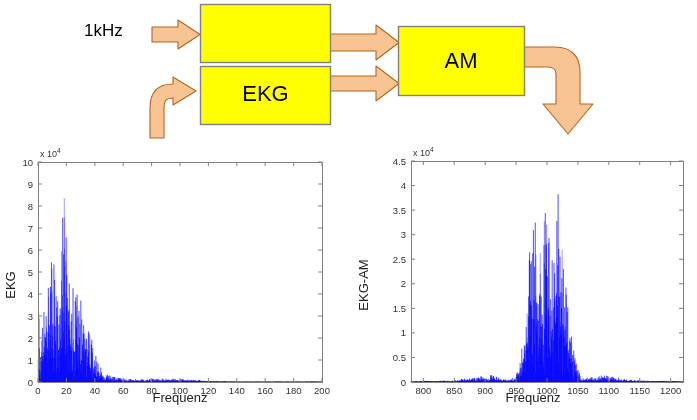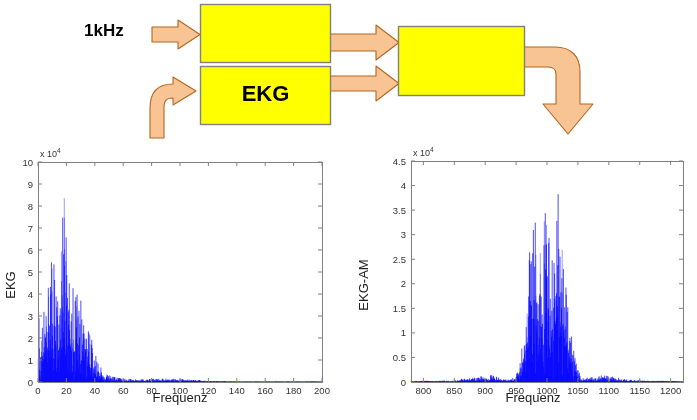--- a/index.html
+++ b/index.html
@@ -6,21 +6,21 @@
   body{
     width:697px;height:420px;
     background:#ffffff;
     font-family:"Liberation Sans", sans-serif;
     position:relative;
     overflow:hidden;
   }
   .stage{position:absolute;left:0;top:0;width:697px;height:420px;}
 
   
-  #diagram{position:absolute;left:0;top:0;width:674px;height:140px;font-weight:bold;}
+  #diagram{position:absolute;left:0;top:0;width:674px;height:140px;}
   .dgm-svg{position:absolute;left:0;top:0;}
   .blk-label{
     position:absolute;
     color:#000000;
     font-family:"Liberation Sans", sans-serif;
     white-space:nowrap;
     line-height:1;
     text-align:center;
   }
   #lbl-trager{left:200px;top:20px;width:131px;font-size:22px;}
@@ -76,20 +76,21 @@
 
       <rect x="200.5" y="4.5" width="130" height="58" fill="#ffff00" stroke="#808080" stroke-width="1.4"></rect>
 
       <rect x="200.5" y="66.5" width="130" height="58" fill="#ffff00" stroke="#808080" stroke-width="1.4"></rect>
 
       <rect x="398.5" y="26.5" width="126" height="69" fill="#ffff00" stroke="#808080" stroke-width="1.4"></rect>
     </svg>
 
     <div class="blk-label" id="lbl-1khz">1kHz</div>
     <div class="blk-label" id="lbl-ekg">EKG</div>
+    <div class="blk-label" id="lbl-am">AM</div>
   </div>
 
   <div class="chart" id="chart-left">
     <svg width="350" height="280" viewBox="0 0 350 280">
       <g id="L-multiplier">
           <text class="multiplier" x="40" y="17"><tspan>x 10</tspan><tspan class="exp" dy="-4">4</tspan></text>
         </g>
       <g id="L-trace">
           <path class="trace-light" d="M41.44,211.59L41.44,200.73M42.07,223.91L42.07,218.54M46.44,201.94L46.44,186.85M48.63,183.81L48.63,156.58M52.07,151.28L52.07,128.54M61.15,188.27L61.15,170.08M61.46,141.05L61.46,111.34M62.40,166.75L62.40,155.15M64.27,77.67L64.27,58.28M64.59,125.81L64.59,108.76M65.52,215.44L65.52,208.98M65.84,152.78L65.84,121.50M72.09,207.56L72.09,202.97M72.72,230.51L72.72,225.17M73.34,209.29L73.34,199.42M76.78,179.14L76.78,166.61M79.29,214.11L79.29,199.01M83.04,200.36L83.04,193.17M84.60,208.84L84.60,193.44M87.73,221.35L87.73,216.12M89.92,204.12L89.92,195.46M91.17,227.53L91.17,224.64M93.05,237.58L93.05,236.50M94.93,230.22L94.93,227.12M97.43,235.96L97.43,232.77M100.24,235.72L100.24,233.49M103.37,236.85L103.37,236.24M106.81,235.81L106.81,234.55M110.56,237.36L110.56,235.88M111.81,239.23L111.81,238.88M112.13,240.77L112.13,240.57M114.00,237.55L114.00,236.95M115.57,240.81L115.57,240.17M120.89,239.10L120.89,238.59M121.51,240.09L121.51,239.78M129.02,239.05L129.02,238.97M133.40,240.50L133.40,240.09M133.71,240.41L133.71,239.80M135.90,240.42L135.90,239.99M137.15,240.64L137.15,240.42M140.90,239.91L140.90,239.25M144.34,241.69L144.34,241.58M148.41,241.05L148.41,240.73M150.60,241.44L150.60,241.19M151.54,239.97L151.54,239.63M153.10,241.00L153.10,240.67M154.35,240.56L154.35,239.88M154.98,241.32L154.98,241.20M155.60,241.75L155.60,241.64M157.17,239.73L157.17,238.83M166.24,240.36L166.24,240.07M174.37,240.83L174.37,240.57M175.00,238.91L175.00,238.91M178.75,241.52L178.75,241.42M180.00,239.14L180.00,239.14M180.94,240.05L180.94,239.18M181.56,241.35L181.56,241.28M189.70,240.18L189.70,239.59M192.51,241.58L192.51,241.38M192.82,240.96L192.82,240.62M193.14,240.45L193.14,240.13M194.70,241.15L194.70,240.71M195.64,240.63L195.64,240.13M196.26,241.92L196.26,241.91M197.83,241.19L197.83,240.90M204.40,241.66L204.40,241.56M207.52,241.46L207.52,241.19M208.78,241.02L208.78,240.91M210.96,241.46L210.96,241.39M212.22,241.32L212.22,241.24M212.84,241.79L212.84,241.75M213.15,241.19L213.15,241.01M214.09,241.08L214.09,241.03M217.53,241.11L217.53,241.11M219.41,241.86L219.41,241.83M220.66,241.59L220.66,241.49M221.29,241.80L221.29,241.77M222.85,241.48L222.85,241.24M224.73,241.72L224.73,241.66M225.04,241.29L225.04,241.29M225.98,241.60L225.98,241.50M229.73,241.89L229.73,241.87M232.55,241.69L232.55,241.65M233.80,241.49L233.80,241.49M237.55,241.69L237.55,241.60M238.49,241.86L238.49,241.84M239.43,241.70L239.43,241.57M240.37,241.72L240.37,241.59M240.99,241.89L240.99,241.85M247.25,241.62L247.25,241.56M250.37,241.82L250.37,241.76M254.13,241.80L254.13,241.72M261.01,241.72L261.01,241.66M261.95,241.73L261.95,241.61M268.83,241.88L268.83,241.82M271.96,241.86L271.96,241.85M273.52,241.56L273.52,241.56M281.96,241.76L281.96,241.71M284.15,241.96L284.15,241.95M285.09,241.92L285.09,241.88M289.47,241.98L289.47,241.97M290.41,241.95L290.41,241.93M293.54,241.88L293.54,241.83M293.85,241.80L293.85,241.69M295.41,241.96L295.41,241.95M296.04,241.74L296.04,241.68M300.42,241.98L300.42,241.98M301.04,241.56L301.04,241.56M301.36,241.79L301.36,241.69M301.67,241.92L301.67,241.91M301.98,241.60L301.98,241.56M304.48,241.88L304.48,241.84M306.67,241.75L306.67,241.62M306.99,241.76L306.99,241.66M308.24,241.90L308.24,241.86M311.37,241.81L311.37,241.75M311.99,241.60L311.99,241.56M313.56,241.76L313.56,241.66M317.31,241.88L317.31,241.86M321.37,241.75L321.37,241.66M322.00,241.86L322.00,241.85"></path>
           <path class="trace" d="M38.00,242.00L38.00,240.93M38.31,242.00L38.31,219.44M38.63,242.00L38.63,171.70M38.94,242.00L38.94,178.34M39.25,242.00L39.25,208.35M39.56,242.00L39.56,229.41M39.88,242.00L39.88,235.14M40.19,242.00L40.19,239.90M40.50,242.00L40.50,217.18M40.81,242.00L40.81,238.64M41.13,242.00L41.13,231.03M41.44,242.00L41.44,211.59M41.75,242.00L41.75,216.51M42.07,242.00L42.07,223.91M42.38,242.00L42.38,187.79M42.69,242.00L42.69,216.15M43.00,242.00L43.00,222.29M43.32,242.00L43.32,219.55M43.63,242.00L43.63,212.34M43.94,242.00L43.94,171.86M44.26,242.00L44.26,207.03M44.57,242.00L44.57,214.71M44.88,242.00L44.88,194.02M45.19,242.00L45.19,197.98M45.51,242.00L45.51,197.27M45.82,242.00L45.82,218.07M46.13,242.00L46.13,176.10M46.44,242.00L46.44,201.94M46.76,242.00L46.76,209.80M47.07,242.00L47.07,191.88M47.38,242.00L47.38,207.70M47.70,242.00L47.70,222.57M48.01,242.00L48.01,210.63M48.32,242.00L48.32,147.83M48.63,242.00L48.63,183.81M48.95,242.00L48.95,192.74M49.26,242.00L49.26,210.80M49.57,242.00L49.57,185.54M49.89,242.00L49.89,217.80M50.20,242.00L50.20,199.89M50.51,242.00L50.51,146.97M50.82,242.00L50.82,154.26M51.14,242.00L51.14,208.65M51.45,242.00L51.45,122.24M51.76,242.00L51.76,217.52M52.07,242.00L52.07,151.28M52.39,242.00L52.39,195.54M52.70,242.00L52.70,183.75M53.01,242.00L53.01,209.29M53.33,242.00L53.33,229.90M53.64,242.00L53.64,218.70M53.95,242.00L53.95,124.37M54.26,242.00L54.26,186.01M54.58,242.00L54.58,139.97M54.89,242.00L54.89,219.11M55.20,242.00L55.20,186.47M55.52,242.00L55.52,200.81M55.83,242.00L55.83,204.33M56.14,242.00L56.14,156.39M56.45,242.00L56.45,231.55M56.77,242.00L56.77,167.41M57.08,242.00L57.08,227.85M57.39,242.00L57.39,176.16M57.70,242.00L57.70,161.28M58.02,242.00L58.02,217.67M58.33,242.00L58.33,210.76M58.64,242.00L58.64,209.82M58.96,242.00L58.96,184.52M59.27,242.00L59.27,231.83M59.58,242.00L59.58,207.64M59.89,242.00L59.89,175.31M60.21,242.00L60.21,168.28M60.52,242.00L60.52,199.47M60.83,242.00L60.83,215.23M61.15,242.00L61.15,188.27M61.46,242.00L61.46,141.05M61.77,242.00L61.77,208.84M62.08,242.00L62.08,206.99M62.40,242.00L62.40,166.75M62.71,242.00L62.71,77.64M63.02,242.00L63.02,172.60M63.33,242.00L63.33,192.03M63.65,242.00L63.65,114.29M63.96,242.00L63.96,198.19M64.27,242.00L64.27,77.67M64.59,242.00L64.59,125.81M64.90,242.00L64.90,181.00M65.21,242.00L65.21,214.77M65.52,242.00L65.52,215.44M65.84,242.00L65.84,152.78M66.15,242.00L66.15,97.45M66.46,242.00L66.46,165.85M66.78,242.00L66.78,134.98M67.09,242.00L67.09,212.37M67.40,242.00L67.40,157.96M67.71,242.00L67.71,205.45M68.03,242.00L68.03,230.47M68.34,242.00L68.34,171.70M68.65,242.00L68.65,184.95M68.96,242.00L68.96,169.72M69.28,242.00L69.28,143.48M69.59,242.00L69.59,189.80M69.90,242.00L69.90,198.55M70.22,242.00L70.22,204.51M70.53,242.00L70.53,206.85M70.84,242.00L70.84,232.00M71.15,242.00L71.15,181.38M71.47,242.00L71.47,210.58M71.78,242.00L71.78,173.69M72.09,242.00L72.09,207.56M72.41,242.00L72.41,232.02M72.72,242.00L72.72,230.51M73.03,242.00L73.03,148.14M73.34,242.00L73.34,209.29M73.66,242.00L73.66,212.39M73.97,242.00L73.97,211.92M74.28,242.00L74.28,238.01M74.59,242.00L74.59,211.83M74.91,242.00L74.91,211.08M75.22,242.00L75.22,161.07M75.53,242.00L75.53,230.73M75.85,242.00L75.85,157.14M76.16,242.00L76.16,199.41M76.47,242.00L76.47,187.36M76.78,242.00L76.78,179.14M77.10,242.00L77.10,154.66M77.41,242.00L77.41,203.65M77.72,242.00L77.72,220.13M78.04,242.00L78.04,176.50M78.35,242.00L78.35,228.10M78.66,242.00L78.66,205.47M78.97,242.00L78.97,170.83M79.29,242.00L79.29,214.11M79.60,242.00L79.60,197.29M79.91,242.00L79.91,183.95M80.22,242.00L80.22,232.58M80.54,242.00L80.54,224.25M80.85,242.00L80.85,160.58M81.16,242.00L81.16,220.52M81.48,242.00L81.48,220.64M81.79,242.00L81.79,179.46M82.10,242.00L82.10,234.99M82.41,242.00L82.41,204.61M82.73,242.00L82.73,211.35M83.04,242.00L83.04,200.36M83.35,242.00L83.35,194.08M83.67,242.00L83.67,185.29M83.98,242.00L83.98,216.45M84.29,242.00L84.29,220.34M84.60,242.00L84.60,208.84M84.92,242.00L84.92,198.66M85.23,242.00L85.23,211.76M85.54,242.00L85.54,209.04M85.85,242.00L85.85,209.98M86.17,242.00L86.17,238.91M86.48,242.00L86.48,198.83M86.79,242.00L86.79,236.41M87.11,242.00L87.11,209.07M87.42,242.00L87.42,226.10M87.73,242.00L87.73,221.35M88.04,242.00L88.04,217.17M88.36,242.00L88.36,191.24M88.67,242.00L88.67,211.59M88.98,242.00L88.98,193.17M89.30,242.00L89.30,223.96M89.61,242.00L89.61,226.83M89.92,242.00L89.92,204.12M90.23,242.00L90.23,234.90M90.55,242.00L90.55,227.93M90.86,242.00L90.86,231.14M91.17,242.00L91.17,227.53M91.48,242.00L91.48,204.79M91.80,242.00L91.80,199.82M92.11,242.00L92.11,207.98M92.42,242.00L92.42,212.98M92.74,242.00L92.74,237.60M93.05,242.00L93.05,237.58M93.36,242.00L93.36,232.72M93.67,242.00L93.67,227.64M93.99,242.00L93.99,229.43M94.30,242.00L94.30,220.49M94.61,242.00L94.61,233.77M94.93,242.00L94.93,230.22M95.24,242.00L95.24,226.00M95.55,242.00L95.55,233.88M95.86,242.00L95.86,215.94M96.18,242.00L96.18,237.63M96.49,242.00L96.49,236.72M96.80,242.00L96.80,221.71M97.11,242.00L97.11,236.85M97.43,242.00L97.43,235.96M97.74,242.00L97.74,231.69M98.05,242.00L98.05,223.58M98.37,242.00L98.37,231.41M98.68,242.00L98.68,239.46M98.99,242.00L98.99,232.72M99.30,242.00L99.30,236.16M99.62,242.00L99.62,236.38M99.93,242.00L99.93,238.82M100.24,242.00L100.24,235.72M100.56,242.00L100.56,238.04M100.87,242.00L100.87,227.50M101.18,242.00L101.18,234.85M101.49,242.00L101.49,232.35M101.81,242.00L101.81,237.06M102.12,242.00L102.12,236.74M102.43,242.00L102.43,238.12M102.74,242.00L102.74,235.39M103.06,242.00L103.06,240.47M103.37,242.00L103.37,236.85M103.68,242.00L103.68,239.60M104.00,242.00L104.00,239.66M104.31,242.00L104.31,237.45M104.62,242.00L104.62,241.59M104.93,242.00L104.93,239.13M105.25,242.00L105.25,240.57M105.56,242.00L105.56,239.98M105.87,242.00L105.87,239.68M106.19,242.00L106.19,237.90M106.50,242.00L106.50,237.23M106.81,242.00L106.81,235.81M107.12,242.00L107.12,237.01M107.44,242.00L107.44,235.03M107.75,242.00L107.75,239.15M108.06,242.00L108.06,240.83M108.37,242.00L108.37,236.11M108.69,242.00L108.69,238.19M109.00,242.00L109.00,240.93M109.31,242.00L109.31,235.50M109.63,242.00L109.63,240.72M109.94,242.00L109.94,238.90M110.25,242.00L110.25,239.23M110.56,242.00L110.56,237.36M110.88,242.00L110.88,239.92M111.19,242.00L111.19,237.95M111.50,242.00L111.50,241.41M111.81,242.00L111.81,239.23M112.13,242.00L112.13,240.77M112.44,242.00L112.44,236.87M112.75,242.00L112.75,241.49M113.07,242.00L113.07,239.07M113.38,242.00L113.38,240.92M113.69,242.00L113.69,236.85M114.00,242.00L114.00,237.55M114.32,242.00L114.32,241.20M114.63,242.00L114.63,237.14M114.94,242.00L114.94,237.24M115.26,242.00L115.26,240.47M115.57,242.00L115.57,240.81M115.88,242.00L115.88,240.34M116.19,242.00L116.19,240.53M116.51,242.00L116.51,239.32M116.82,242.00L116.82,239.63M117.13,242.00L117.13,237.76M117.44,242.00L117.44,241.86M117.76,242.00L117.76,240.58M118.07,242.00L118.07,240.10M118.38,242.00L118.38,238.39M118.70,242.00L118.70,238.13M119.01,242.00L119.01,240.09M119.32,242.00L119.32,238.11M119.63,242.00L119.63,238.15M119.95,242.00L119.95,240.58M120.26,242.00L120.26,240.61M120.57,242.00L120.57,238.29M120.89,242.00L120.89,239.10M121.20,242.00L121.20,239.30M121.51,242.00L121.51,240.09M121.82,242.00L121.82,240.91M122.14,242.00L122.14,241.78M122.45,242.00L122.45,241.65M122.76,242.00L122.76,239.46M123.07,242.00L123.07,241.17M123.39,242.00L123.39,238.71M123.70,242.00L123.70,240.27M124.01,242.00L124.01,239.72M124.33,242.00L124.33,240.59M124.64,242.00L124.64,241.20M124.95,242.00L124.95,238.78M125.26,242.00L125.26,241.01M125.58,242.00L125.58,240.89M125.89,242.00L125.89,240.41M126.20,242.00L126.20,240.55M126.52,242.00L126.52,241.64M126.83,242.00L126.83,239.69M127.14,242.00L127.14,241.44M127.45,242.00L127.45,241.86M127.77,242.00L127.77,240.79M128.08,242.00L128.08,240.85M128.39,242.00L128.39,241.27M128.70,242.00L128.70,240.33M129.02,242.00L129.02,239.05M129.33,242.00L129.33,240.84M129.64,242.00L129.64,241.95M129.96,242.00L129.96,239.18M130.27,242.00L130.27,240.12M130.58,242.00L130.58,239.04M130.89,242.00L130.89,241.04M131.21,242.00L131.21,239.55M131.52,242.00L131.52,240.95M131.83,242.00L131.83,241.46M132.15,242.00L132.15,240.18M132.46,242.00L132.46,241.07M132.77,242.00L132.77,239.95M133.08,242.00L133.08,240.65M133.40,242.00L133.40,240.50M133.71,242.00L133.71,240.41M134.02,242.00L134.02,241.29M134.33,242.00L134.33,240.93M134.65,242.00L134.65,241.66M134.96,242.00L134.96,241.81M135.27,242.00L135.27,241.33M135.59,242.00L135.59,239.28M135.90,242.00L135.90,240.42M136.21,242.00L136.21,240.65M136.52,242.00L136.52,241.08M136.84,242.00L136.84,240.26M137.15,242.00L137.15,240.64M137.46,242.00L137.46,240.88M137.78,242.00L137.78,240.26M138.09,242.00L138.09,241.31M138.40,242.00L138.40,241.26M138.71,242.00L138.71,240.32M139.03,242.00L139.03,240.71M139.34,242.00L139.34,240.50M139.65,242.00L139.65,241.76M139.96,242.00L139.96,241.49M140.28,242.00L140.28,241.03M140.59,242.00L140.59,241.09M140.90,242.00L140.90,239.91M141.22,242.00L141.22,240.05M141.53,242.00L141.53,239.68M141.84,242.00L141.84,241.55M142.15,242.00L142.15,240.76M142.47,242.00L142.47,239.20M142.78,242.00L142.78,240.55M143.09,242.00L143.09,241.47M143.41,242.00L143.41,240.69M143.72,242.00L143.72,239.65M144.03,242.00L144.03,241.81M144.34,242.00L144.34,241.69M144.66,242.00L144.66,241.15M144.97,242.00L144.97,241.08M145.28,242.00L145.28,241.55M145.59,242.00L145.59,241.60M145.91,242.00L145.91,240.00M146.22,242.00L146.22,241.55M146.53,242.00L146.53,241.57M146.85,242.00L146.85,239.88M147.16,242.00L147.16,239.58M147.47,242.00L147.47,239.91M147.78,242.00L147.78,240.96M148.10,242.00L148.10,241.59M148.41,242.00L148.41,241.05M148.72,242.00L148.72,240.25M149.04,242.00L149.04,241.66M149.35,242.00L149.35,240.07M149.66,242.00L149.66,238.98M149.97,242.00L149.97,238.97M150.29,242.00L150.29,241.37M150.60,242.00L150.60,241.44M150.91,242.00L150.91,240.59M151.22,242.00L151.22,240.68M151.54,242.00L151.54,239.97M151.85,242.00L151.85,241.70M152.16,242.00L152.16,240.19M152.48,242.00L152.48,238.89M152.79,242.00L152.79,239.62M153.10,242.00L153.10,241.00M153.41,242.00L153.41,238.86M153.73,242.00L153.73,241.20M154.04,242.00L154.04,241.86M154.35,242.00L154.35,240.56M154.67,242.00L154.67,239.68M154.98,242.00L154.98,241.32M155.29,242.00L155.29,240.36M155.60,242.00L155.60,241.75M155.92,242.00L155.92,239.06M156.23,242.00L156.23,241.56M156.54,242.00L156.54,239.64M156.85,242.00L156.85,239.67M157.17,242.00L157.17,239.73M157.48,242.00L157.48,239.53M157.79,242.00L157.79,241.31M158.11,242.00L158.11,240.79M158.42,242.00L158.42,241.47M158.73,242.00L158.73,238.70M159.04,242.00L159.04,240.43M159.36,242.00L159.36,240.50M159.67,242.00L159.67,240.72M159.98,242.00L159.98,240.34M160.30,242.00L160.30,240.69M160.61,242.00L160.61,240.57M160.92,242.00L160.92,241.07M161.23,242.00L161.23,240.74M161.55,242.00L161.55,241.13M161.86,242.00L161.86,239.45M162.17,242.00L162.17,241.82M162.48,242.00L162.48,238.58M162.80,242.00L162.80,240.68M163.11,242.00L163.11,239.13M163.42,242.00L163.42,240.51M163.74,242.00L163.74,241.53M164.05,242.00L164.05,240.52M164.36,242.00L164.36,240.45M164.67,242.00L164.67,240.71M164.99,242.00L164.99,241.08M165.30,242.00L165.30,240.83M165.61,242.00L165.61,240.48M165.93,242.00L165.93,238.64M166.24,242.00L166.24,240.36M166.55,242.00L166.55,240.84M166.86,242.00L166.86,241.39M167.18,242.00L167.18,239.93M167.49,242.00L167.49,240.40M167.80,242.00L167.80,239.49M168.11,242.00L168.11,241.23M168.43,242.00L168.43,240.68M168.74,242.00L168.74,239.92M169.05,242.00L169.05,239.52M169.37,242.00L169.37,240.83M169.68,242.00L169.68,240.69M169.99,242.00L169.99,240.97M170.30,242.00L170.30,239.91M170.62,242.00L170.62,241.91M170.93,242.00L170.93,240.73M171.24,242.00L171.24,241.10M171.56,242.00L171.56,239.58M171.87,242.00L171.87,239.97M172.18,242.00L172.18,240.25M172.49,242.00L172.49,240.37M172.81,242.00L172.81,238.88M173.12,242.00L173.12,241.52M173.43,242.00L173.43,240.08M173.74,242.00L173.74,238.85M174.06,242.00L174.06,241.17M174.37,242.00L174.37,240.83M174.68,242.00L174.68,241.65M175.00,242.00L175.00,238.91M175.31,242.00L175.31,239.51M175.62,242.00L175.62,240.52M175.93,242.00L175.93,241.84M176.25,242.00L176.25,240.42M176.56,242.00L176.56,240.23M176.87,242.00L176.87,240.46M177.19,242.00L177.19,240.99M177.50,242.00L177.50,239.92M177.81,242.00L177.81,240.59M178.12,242.00L178.12,240.76M178.44,242.00L178.44,240.51M178.75,242.00L178.75,241.52M179.06,242.00L179.06,241.07M179.37,242.00L179.37,241.31M179.69,242.00L179.69,240.32M180.00,242.00L180.00,239.14M180.31,242.00L180.31,241.23M180.63,242.00L180.63,240.59M180.94,242.00L180.94,240.05M181.25,242.00L181.25,241.45M181.56,242.00L181.56,241.35M181.88,242.00L181.88,239.40M182.19,242.00L182.19,239.24M182.50,242.00L182.50,240.81M182.81,242.00L182.81,239.43M183.13,242.00L183.13,239.60M183.44,242.00L183.44,240.09M183.75,242.00L183.75,241.27M184.07,242.00L184.07,240.98M184.38,242.00L184.38,240.84M184.69,242.00L184.69,240.17M185.00,242.00L185.00,240.85M185.32,242.00L185.32,240.37M185.63,242.00L185.63,240.78M185.94,242.00L185.94,241.08M186.26,242.00L186.26,241.34M186.57,242.00L186.57,240.16M186.88,242.00L186.88,241.41M187.19,242.00L187.19,241.22M187.51,242.00L187.51,240.50M187.82,242.00L187.82,239.50M188.13,242.00L188.13,240.98M188.44,242.00L188.44,240.60M188.76,242.00L188.76,240.87M189.07,242.00L189.07,240.86M189.38,242.00L189.38,241.26M189.70,242.00L189.70,240.18M190.01,242.00L190.01,241.89M190.32,242.00L190.32,241.15M190.63,242.00L190.63,240.62M190.95,242.00L190.95,240.13M191.26,242.00L191.26,240.92M191.57,242.00L191.57,240.26M191.89,242.00L191.89,240.45M192.20,242.00L192.20,240.80M192.51,242.00L192.51,241.58M192.82,242.00L192.82,240.96M193.14,242.00L193.14,240.45M193.45,242.00L193.45,240.03M193.76,242.00L193.76,240.94M194.07,242.00L194.07,240.74M194.39,242.00L194.39,240.51M194.70,242.00L194.70,241.15M195.01,242.00L195.01,240.97M195.33,242.00L195.33,240.35M195.64,242.00L195.64,240.63M195.95,242.00L195.95,240.70M196.26,242.00L196.26,241.92M196.58,242.00L196.58,240.98M196.89,242.00L196.89,241.13M197.20,242.00L197.20,240.95M197.52,242.00L197.52,241.46M197.83,242.00L197.83,241.19M198.14,242.00L198.14,240.35M198.45,242.00L198.45,240.44M198.77,242.00L198.77,240.77M199.08,242.00L199.08,240.65M199.39,242.00L199.39,240.20M199.70,242.00L199.70,240.23M200.02,242.00L200.02,240.77M200.33,242.00L200.33,241.24M200.64,242.00L200.64,241.15M200.96,242.00L200.96,240.51M201.27,242.00L201.27,241.51M201.58,242.00L201.58,241.74M201.89,242.00L201.89,241.68M202.21,242.00L202.21,240.83M202.52,242.00L202.52,241.50M202.83,242.00L202.83,241.39M203.15,242.00L203.15,241.50M203.46,242.00L203.46,241.04M203.77,242.00L203.77,241.37M204.08,242.00L204.08,241.53M204.40,242.00L204.40,241.66M204.71,242.00L204.71,240.61M205.02,242.00L205.02,241.94M205.33,242.00L205.33,241.30M205.65,242.00L205.65,241.92M205.96,242.00L205.96,241.98M206.27,242.00L206.27,240.99M206.59,242.00L206.59,241.74M206.90,242.00L206.90,241.57M207.21,242.00L207.21,241.09M207.52,242.00L207.52,241.46M207.84,242.00L207.84,241.47M208.15,242.00L208.15,241.88M208.46,242.00L208.46,241.98M208.78,242.00L208.78,241.02M209.09,242.00L209.09,241.84M209.40,242.00L209.40,241.77M209.71,242.00L209.71,241.51M210.03,242.00L210.03,241.54M210.34,242.00L210.34,241.79M210.65,242.00L210.65,241.03M210.96,242.00L210.96,241.46M211.28,242.00L211.28,240.99M211.59,242.00L211.59,241.65M211.90,242.00L211.90,241.92M212.22,242.00L212.22,241.32M212.53,242.00L212.53,241.79M212.84,242.00L212.84,241.79M213.15,242.00L213.15,241.19M213.47,242.00L213.47,241.92M213.78,242.00L213.78,241.72M214.09,242.00L214.09,241.08M214.41,242.00L214.41,241.69M214.72,242.00L214.72,241.58M215.03,242.00L215.03,241.65M215.34,242.00L215.34,241.83M215.66,242.00L215.66,241.29M215.97,242.00L215.97,241.62M216.28,242.00L216.28,241.90M216.59,242.00L216.59,241.19M216.91,242.00L216.91,241.52M217.22,242.00L217.22,241.40M217.53,242.00L217.53,241.11M217.85,242.00L217.85,241.70M218.16,242.00L218.16,241.13M218.47,242.00L218.47,241.79M218.78,242.00L218.78,241.90M219.10,242.00L219.10,241.39M219.41,242.00L219.41,241.86M219.72,242.00L219.72,241.60M220.04,242.00L220.04,241.59M220.35,242.00L220.35,241.70M220.66,242.00L220.66,241.59M220.97,242.00L220.97,241.69M221.29,242.00L221.29,241.80M221.60,242.00L221.60,241.50M221.91,242.00L221.91,241.46M222.22,242.00L222.22,241.78M222.54,242.00L222.54,241.55M222.85,242.00L222.85,241.48M223.16,242.00L223.16,241.53M223.48,242.00L223.48,241.67M223.79,242.00L223.79,241.64M224.10,242.00L224.10,241.75M224.41,242.00L224.41,241.29M224.73,242.00L224.73,241.72M225.04,242.00L225.04,241.29M225.35,242.00L225.35,241.29M225.67,242.00L225.67,241.70M225.98,242.00L225.98,241.60M226.29,242.00L226.29,241.75M226.60,242.00L226.60,241.68M226.92,242.00L226.92,241.78M227.23,242.00L227.23,241.84M227.54,242.00L227.54,241.85M227.85,242.00L227.85,241.70M228.17,242.00L228.17,241.77M228.48,242.00L228.48,241.83M228.79,242.00L228.79,241.93M229.11,242.00L229.11,241.51M229.42,242.00L229.42,241.48M229.73,242.00L229.73,241.89M230.04,242.00L230.04,241.57M230.36,242.00L230.36,241.85M230.67,242.00L230.67,241.59M230.98,242.00L230.98,241.81M231.30,242.00L231.30,241.74M231.61,242.00L231.61,241.44M231.92,242.00L231.92,241.90M232.23,242.00L232.23,241.69M232.55,242.00L232.55,241.69M232.86,242.00L232.86,241.95M233.17,242.00L233.17,241.82M233.48,242.00L233.48,241.71M233.80,242.00L233.80,241.49M234.11,242.00L234.11,241.61M234.42,242.00L234.42,241.68M234.74,242.00L234.74,241.83M235.05,242.00L235.05,241.82M235.36,242.00L235.36,241.73M235.67,242.00L235.67,241.93M235.99,242.00L235.99,241.73M236.30,242.00L236.30,241.83M236.61,242.00L236.61,241.76M236.93,242.00L236.93,241.82M237.24,242.00L237.24,241.88M237.55,242.00L237.55,241.69M237.86,242.00L237.86,241.83M238.18,242.00L238.18,241.75M238.49,242.00L238.49,241.86M238.80,242.00L238.80,241.80M239.11,242.00L239.11,241.78M239.43,242.00L239.43,241.70M239.74,242.00L239.74,241.94M240.05,242.00L240.05,241.93M240.37,242.00L240.37,241.72M240.68,242.00L240.68,241.88M240.99,242.00L240.99,241.89M241.30,242.00L241.30,241.89M241.62,242.00L241.62,241.81M241.93,242.00L241.93,241.56M242.24,242.00L242.24,241.87M242.56,242.00L242.56,241.87M242.87,242.00L242.87,241.83M243.18,242.00L243.18,241.80M243.49,242.00L243.49,241.97M243.81,242.00L243.81,241.77M244.12,242.00L244.12,241.72M244.43,242.00L244.43,241.97M244.74,242.00L244.74,241.71M245.06,242.00L245.06,241.82M245.37,242.00L245.37,241.73M245.68,242.00L245.68,241.59M246.00,242.00L246.00,241.69M246.31,242.00L246.31,241.92M246.62,242.00L246.62,241.88M246.93,242.00L246.93,241.87M247.25,242.00L247.25,241.62M247.56,242.00L247.56,241.86M247.87,242.00L247.87,241.68M248.19,242.00L248.19,241.95M248.50,242.00L248.50,241.82M248.81,242.00L248.81,241.96M249.12,242.00L249.12,241.71M249.44,242.00L249.44,241.77M249.75,242.00L249.75,241.56M250.06,242.00L250.06,241.93M250.37,242.00L250.37,241.82M250.69,242.00L250.69,241.57M251.00,242.00L251.00,241.97M251.31,242.00L251.31,241.76M251.63,242.00L251.63,241.84M251.94,242.00L251.94,241.92M252.25,242.00L252.25,241.90M252.56,242.00L252.56,241.90M252.88,242.00L252.88,241.83M253.19,242.00L253.19,241.83M253.50,242.00L253.50,241.70M253.81,242.00L253.81,241.92M254.13,242.00L254.13,241.80M254.44,242.00L254.44,241.87M254.75,242.00L254.75,241.92M255.07,242.00L255.07,241.67M255.38,242.00L255.38,241.79M255.69,242.00L255.69,241.90M256.00,242.00L256.00,241.56M256.32,242.00L256.32,241.94M256.63,242.00L256.63,241.59M256.94,242.00L256.94,241.67M257.26,242.00L257.26,241.70M257.57,242.00L257.57,241.91M257.88,242.00L257.88,241.76M258.19,242.00L258.19,241.69M258.51,242.00L258.51,241.86M258.82,242.00L258.82,241.94M259.13,242.00L259.13,241.56M259.44,242.00L259.44,241.75M259.76,242.00L259.76,241.84M260.07,242.00L260.07,241.86M260.38,242.00L260.38,241.82M260.70,242.00L260.70,241.83M261.01,242.00L261.01,241.72M261.32,242.00L261.32,241.90M261.63,242.00L261.63,241.95M261.95,242.00L261.95,241.73M262.26,242.00L262.26,241.96M262.57,242.00L262.57,241.84M262.89,242.00L262.89,241.67M263.20,242.00L263.20,241.80M263.51,242.00L263.51,241.86M263.82,242.00L263.82,241.92M264.14,242.00L264.14,241.75M264.45,242.00L264.45,241.85M264.76,242.00L264.76,241.84M265.07,242.00L265.07,241.73M265.39,242.00L265.39,241.82M265.70,242.00L265.70,241.82M266.01,242.00L266.01,241.62M266.33,242.00L266.33,241.80M266.64,242.00L266.64,241.65M266.95,242.00L266.95,241.63M267.26,242.00L267.26,241.87M267.58,242.00L267.58,241.87M267.89,242.00L267.89,241.89M268.20,242.00L268.20,241.56M268.52,242.00L268.52,241.80M268.83,242.00L268.83,241.88M269.14,242.00L269.14,241.66M269.45,242.00L269.45,241.77M269.77,242.00L269.77,241.86M270.08,242.00L270.08,241.93M270.39,242.00L270.39,241.95M270.70,242.00L270.70,241.87M271.02,242.00L271.02,241.56M271.33,242.00L271.33,241.93M271.64,242.00L271.64,241.82M271.96,242.00L271.96,241.86M272.27,242.00L272.27,241.61M272.58,242.00L272.58,241.94M272.89,242.00L272.89,241.93M273.21,242.00L273.21,241.96M273.52,242.00L273.52,241.56M273.83,242.00L273.83,241.95M274.15,242.00L274.15,241.96M274.46,242.00L274.46,241.89M274.77,242.00L274.77,241.73M275.08,242.00L275.08,241.71M275.40,242.00L275.40,241.88M275.71,242.00L275.71,241.59M276.02,242.00L276.02,241.78M276.33,242.00L276.33,241.64M276.65,242.00L276.65,241.56M276.96,242.00L276.96,241.56M277.27,242.00L277.27,241.90M277.59,242.00L277.59,241.83M277.90,242.00L277.90,241.64M278.21,242.00L278.21,241.74M278.52,242.00L278.52,241.96M278.84,242.00L278.84,241.56M279.15,242.00L279.15,241.76M279.46,242.00L279.46,241.82M279.78,242.00L279.78,241.84M280.09,242.00L280.09,241.66M280.40,242.00L280.40,241.62M280.71,242.00L280.71,241.85M281.03,242.00L281.03,241.79M281.34,242.00L281.34,241.84M281.65,242.00L281.65,241.82M281.96,242.00L281.96,241.76M282.28,242.00L282.28,241.86M282.59,242.00L282.59,241.78M282.90,242.00L282.90,241.85M283.22,242.00L283.22,241.73M283.53,242.00L283.53,241.86M283.84,242.00L283.84,241.79M284.15,242.00L284.15,241.96M284.47,242.00L284.47,241.91M284.78,242.00L284.78,241.80M285.09,242.00L285.09,241.92M285.41,242.00L285.41,241.86M285.72,242.00L285.72,241.93M286.03,242.00L286.03,241.61M286.34,242.00L286.34,241.87M286.66,242.00L286.66,241.96M286.97,242.00L286.97,241.56M287.28,242.00L287.28,241.70M287.59,242.00L287.59,241.68M287.91,242.00L287.91,241.69M288.22,242.00L288.22,241.56M288.53,242.00L288.53,241.68M288.85,242.00L288.85,241.83M289.16,242.00L289.16,241.79M289.47,242.00L289.47,241.98M289.78,242.00L289.78,241.75M290.10,242.00L290.10,241.86M290.41,242.00L290.41,241.95M290.72,242.00L290.72,241.86M291.04,242.00L291.04,241.70M291.35,242.00L291.35,241.78M291.66,242.00L291.66,241.84M291.97,242.00L291.97,241.69M292.29,242.00L292.29,241.76M292.60,242.00L292.60,241.86M292.91,242.00L292.91,241.95M293.22,242.00L293.22,241.62M293.54,242.00L293.54,241.88M293.85,242.00L293.85,241.80M294.16,242.00L294.16,241.86M294.48,242.00L294.48,241.81M294.79,242.00L294.79,241.81M295.10,242.00L295.10,241.80M295.41,242.00L295.41,241.96M295.73,242.00L295.73,241.97M296.04,242.00L296.04,241.74M296.35,242.00L296.35,241.70M296.67,242.00L296.67,241.81M296.98,242.00L296.98,241.81M297.29,242.00L297.29,241.66M297.60,242.00L297.60,241.87M297.92,242.00L297.92,241.75M298.23,242.00L298.23,241.62M298.54,242.00L298.54,241.66M298.85,242.00L298.85,241.87M299.17,242.00L299.17,241.94M299.48,242.00L299.48,241.80M299.79,242.00L299.79,241.56M300.11,242.00L300.11,241.87M300.42,242.00L300.42,241.98M300.73,242.00L300.73,241.94M301.04,242.00L301.04,241.56M301.36,242.00L301.36,241.79M301.67,242.00L301.67,241.92M301.98,242.00L301.98,241.60M302.30,242.00L302.30,241.93M302.61,242.00L302.61,241.84M302.92,242.00L302.92,241.92M303.23,242.00L303.23,241.84M303.55,242.00L303.55,241.84M303.86,242.00L303.86,241.89M304.17,242.00L304.17,241.77M304.48,242.00L304.48,241.88M304.80,242.00L304.80,241.92M305.11,242.00L305.11,241.91M305.42,242.00L305.42,241.78M305.74,242.00L305.74,241.76M306.05,242.00L306.05,241.56M306.36,242.00L306.36,241.68M306.67,242.00L306.67,241.75M306.99,242.00L306.99,241.76M307.30,242.00L307.30,241.56M307.61,242.00L307.61,241.95M307.93,242.00L307.93,241.87M308.24,242.00L308.24,241.90M308.55,242.00L308.55,241.89M308.86,242.00L308.86,241.67M309.18,242.00L309.18,241.80M309.49,242.00L309.49,241.78M309.80,242.00L309.80,241.88M310.11,242.00L310.11,241.56M310.43,242.00L310.43,241.88M310.74,242.00L310.74,241.70M311.05,242.00L311.05,241.56M311.37,242.00L311.37,241.81M311.68,242.00L311.68,241.64M311.99,242.00L311.99,241.60M312.30,242.00L312.30,241.68M312.62,242.00L312.62,241.56M312.93,242.00L312.93,241.66M313.24,242.00L313.24,241.85M313.56,242.00L313.56,241.76M313.87,242.00L313.87,241.68M314.18,242.00L314.18,241.69M314.49,242.00L314.49,241.82M314.81,242.00L314.81,241.56M315.12,242.00L315.12,241.84M315.43,242.00L315.43,241.71M315.74,242.00L315.74,241.76M316.06,242.00L316.06,241.56M316.37,242.00L316.37,241.87M316.68,242.00L316.68,241.80M317.00,242.00L317.00,241.76M317.31,242.00L317.31,241.88M317.62,242.00L317.62,241.94M317.93,242.00L317.93,241.68M318.25,242.00L318.25,241.91M318.56,242.00L318.56,241.57M318.87,242.00L318.87,241.86M319.19,242.00L319.19,241.81M319.50,242.00L319.50,241.87M319.81,242.00L319.81,241.80M320.12,242.00L320.12,241.74M320.44,242.00L320.44,241.76M320.75,242.00L320.75,241.83M321.06,242.00L321.06,241.56M321.37,242.00L321.37,241.75M321.69,242.00L321.69,241.98M322.00,242.00L322.00,241.86"></path>

